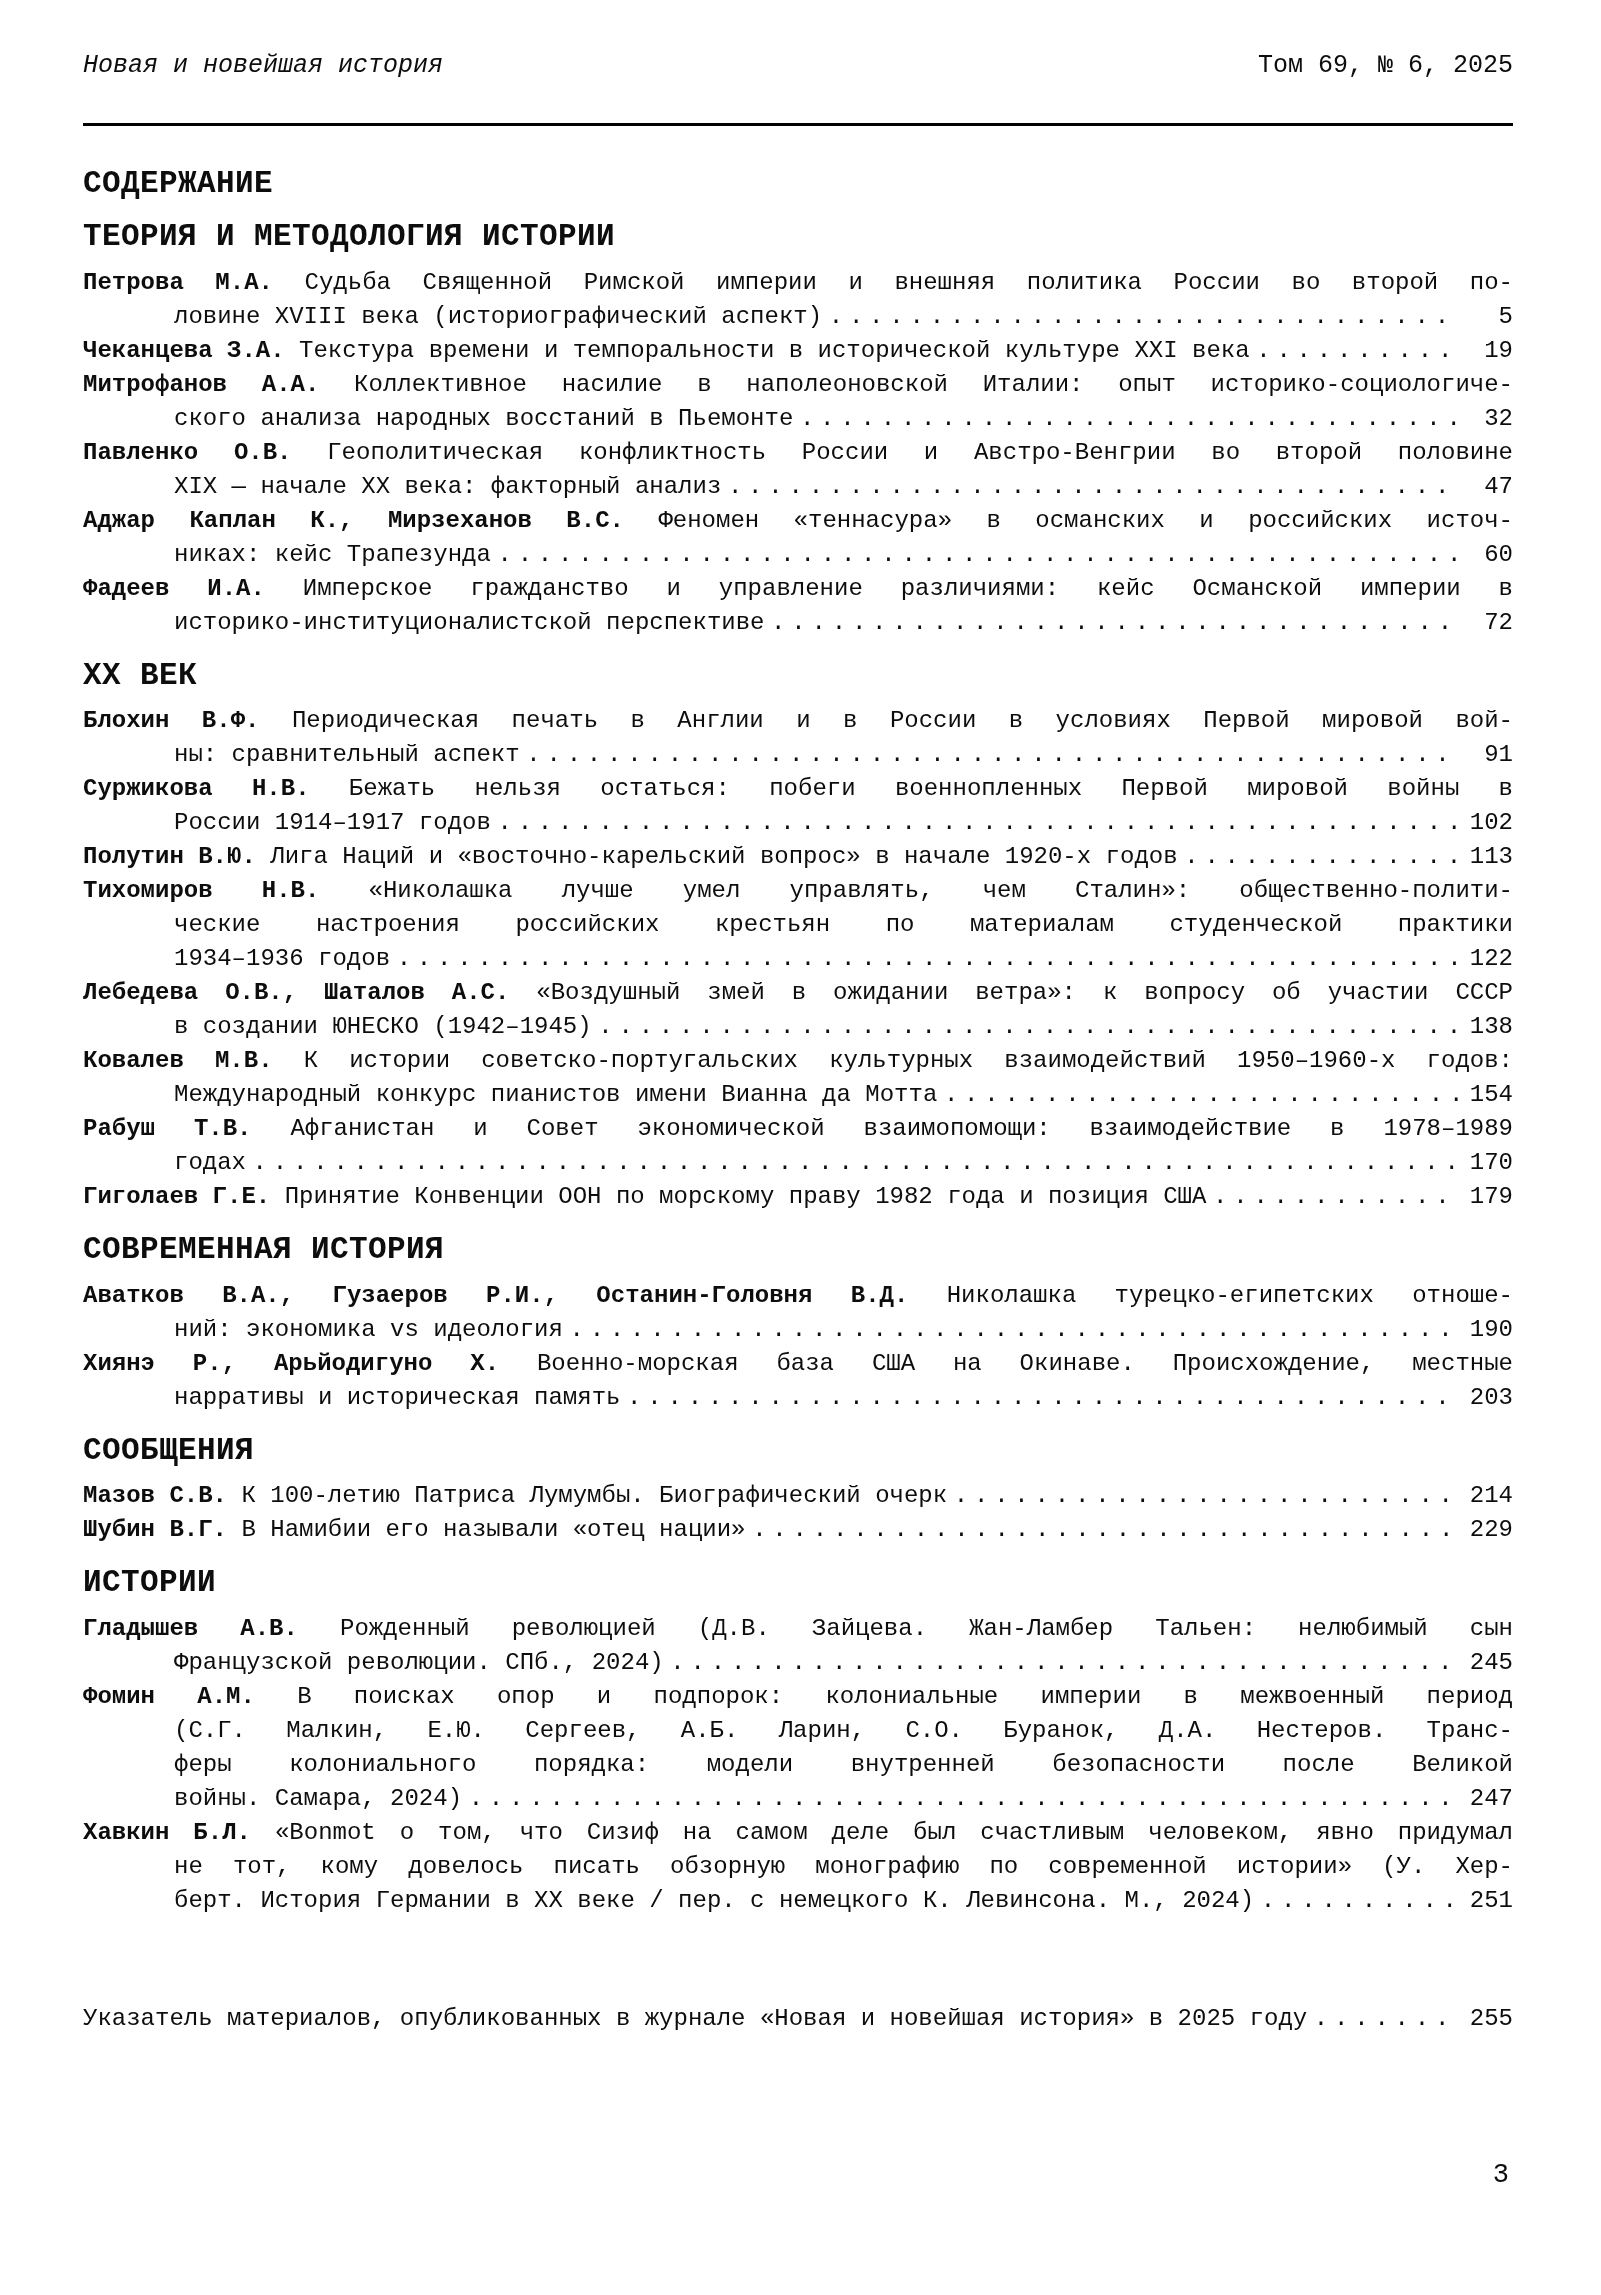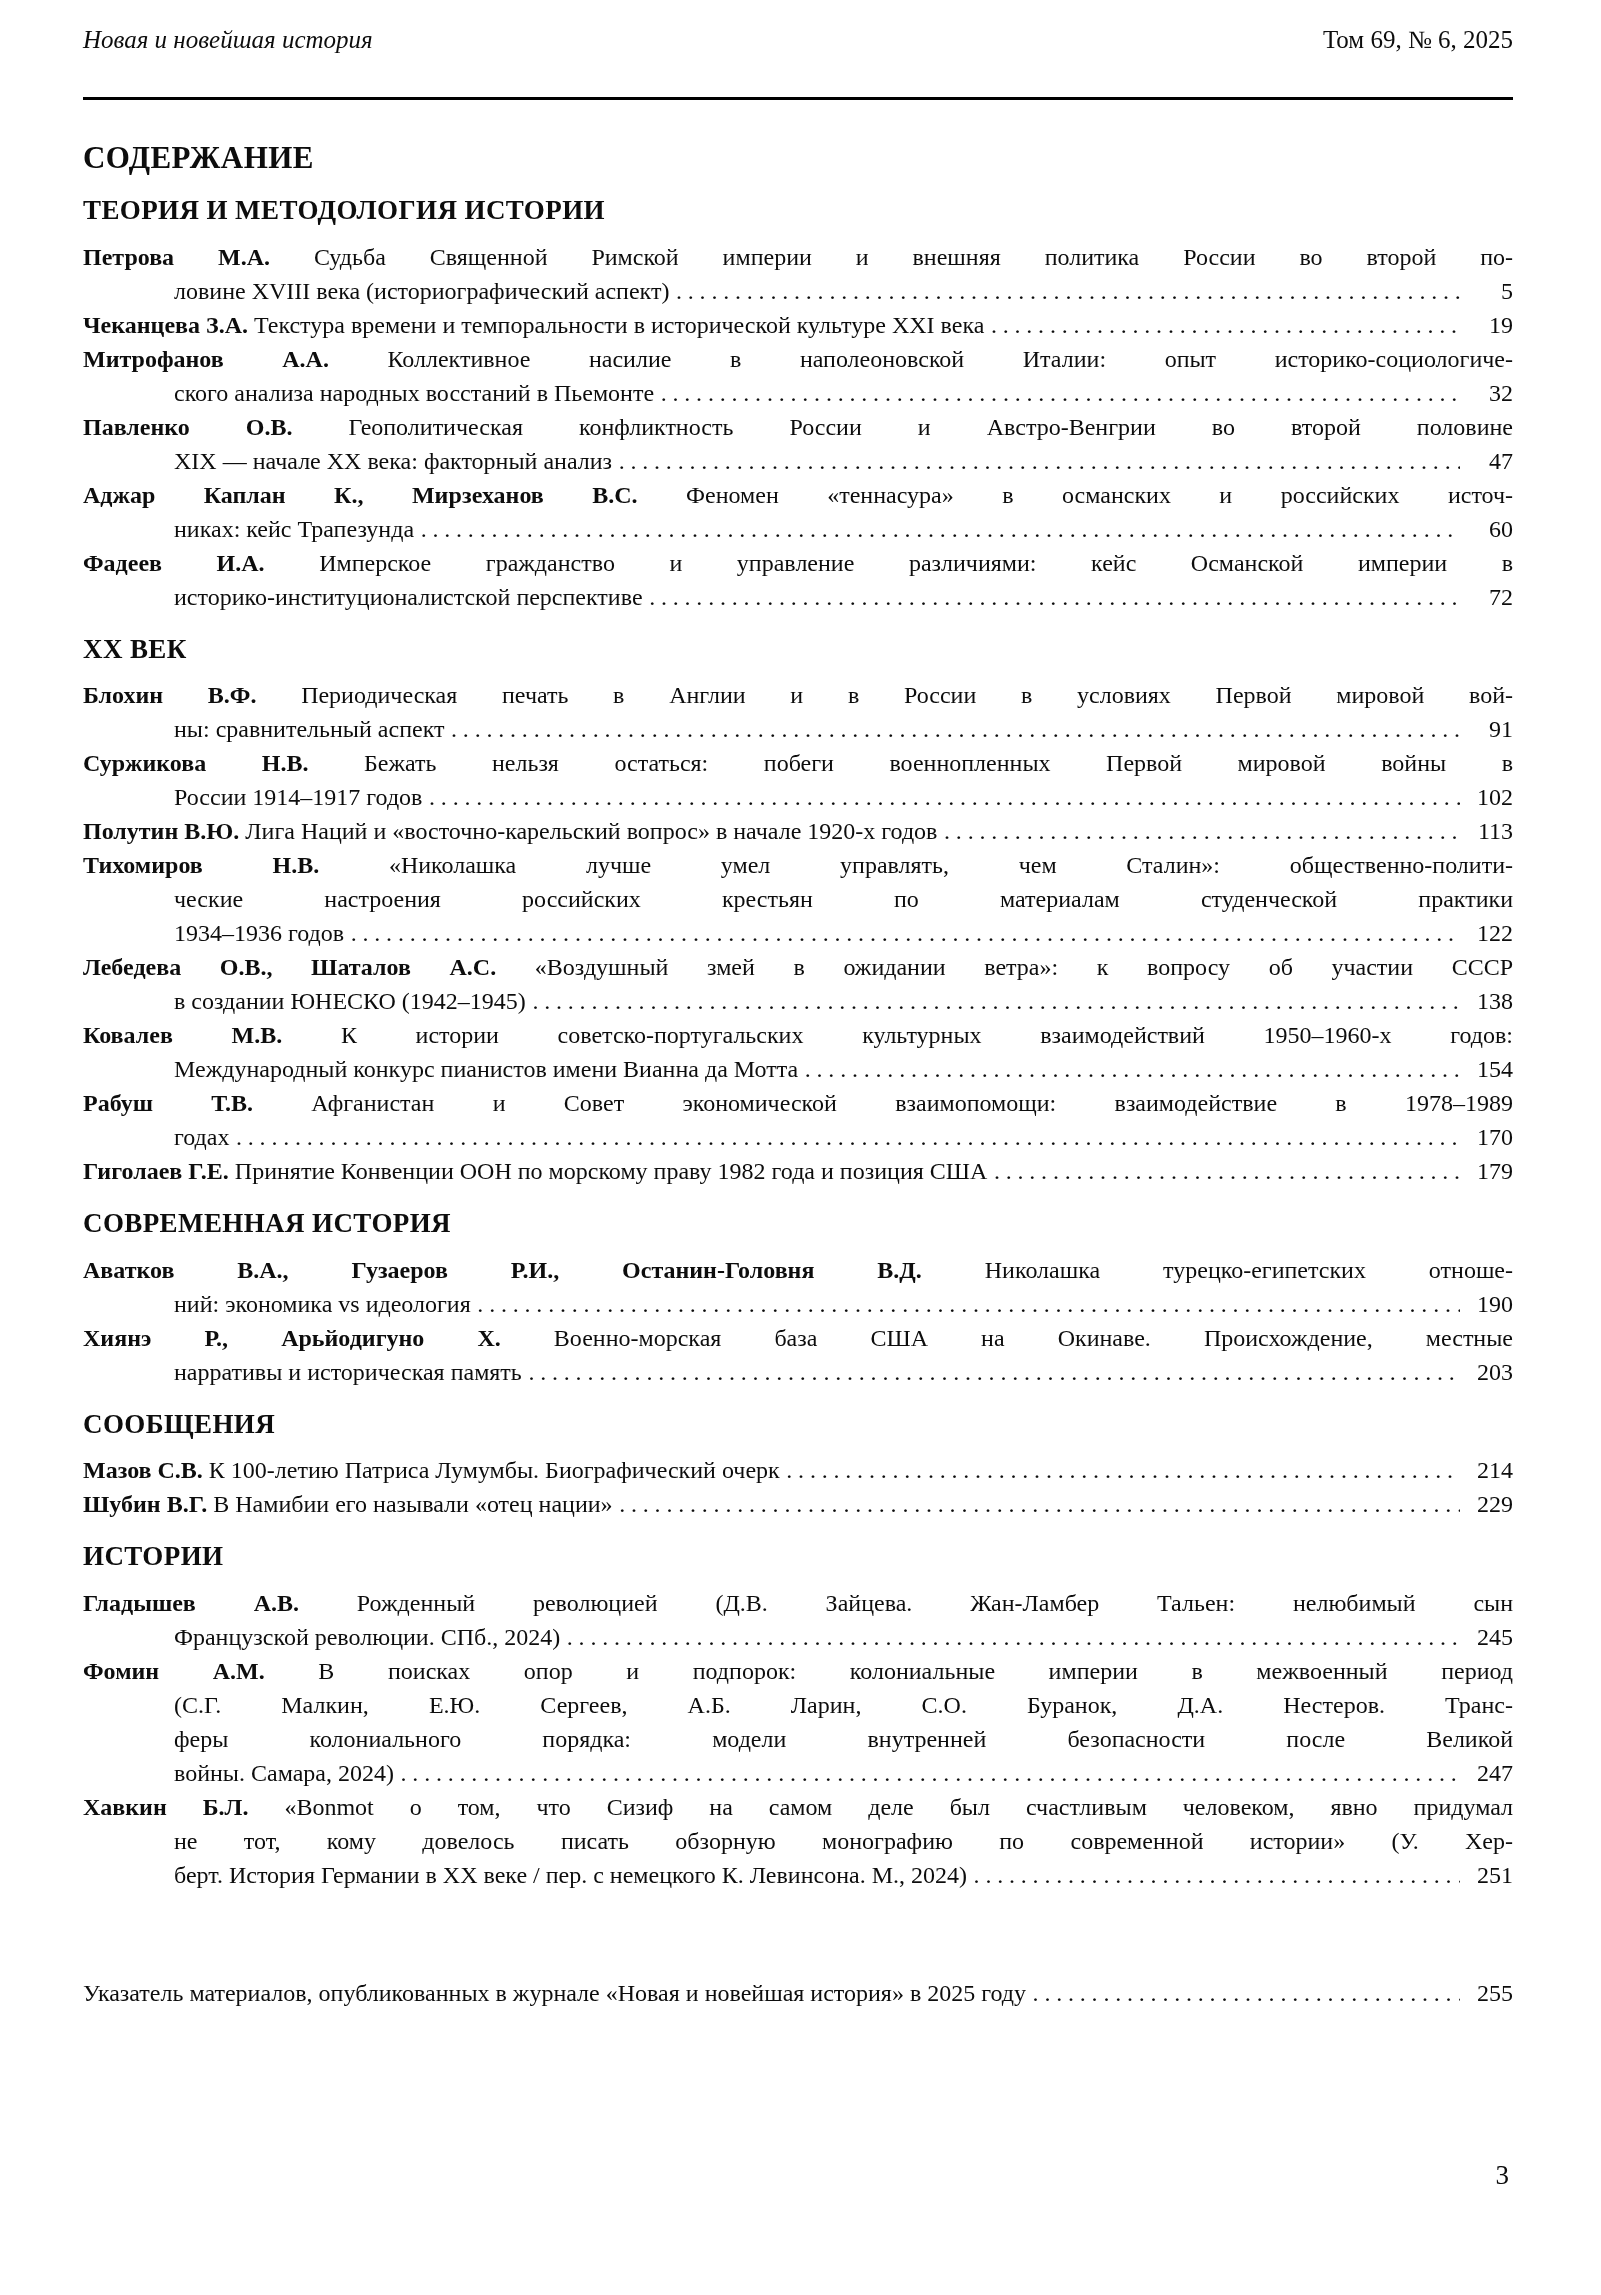--- a/index.html
+++ b/index.html
@@ -3,23 +3,23 @@
 <meta charset="utf-8">
 <style>
   html, body { margin: 0; padding: 0; background: #e8e8e8; }
   .sheet {
     position: relative;
     width: 1602px;
     height: 2295px;
     margin: 0 auto;
     background: #ffffff;
     color: #0d0d0d;
-    font-family: Liberation Serif, serif;
+    font-family: Liberation Mono, monospace;
     box-sizing: border-box;
-    padding: 26px 89px 0 83px;
+    padding: 52px 89px 0 83px;
     overflow: hidden;
   }
   .pagehead {
     display: flex;
     justify-content: space-between;
     align-items: baseline;
     font-size: 25px;
     line-height: 28px;
   }
   .jtitle { font-style: italic; }
@@ -30,21 +30,21 @@
   }
   .toc-title {
     margin: 40px 0 0 0;
     font-size: 31px;
     line-height: 35px;
     font-weight: bold;
     letter-spacing: 0.4px;
   }
   .section-heading {
     margin: 18px 0 11.6px 0;
-    font-size: 27px;
+    font-size: 31px;
     line-height: 35px;
     font-weight: bold;
     letter-spacing: 0.4px;
   }
   .toc-section.no-heading { margin-top: 84px; }
   .entry { font-size: 24px; line-height: 34px; }
   .line { min-height: 34px; }
   .line.fill {
     text-align: justify;
     text-align-last: justify;

